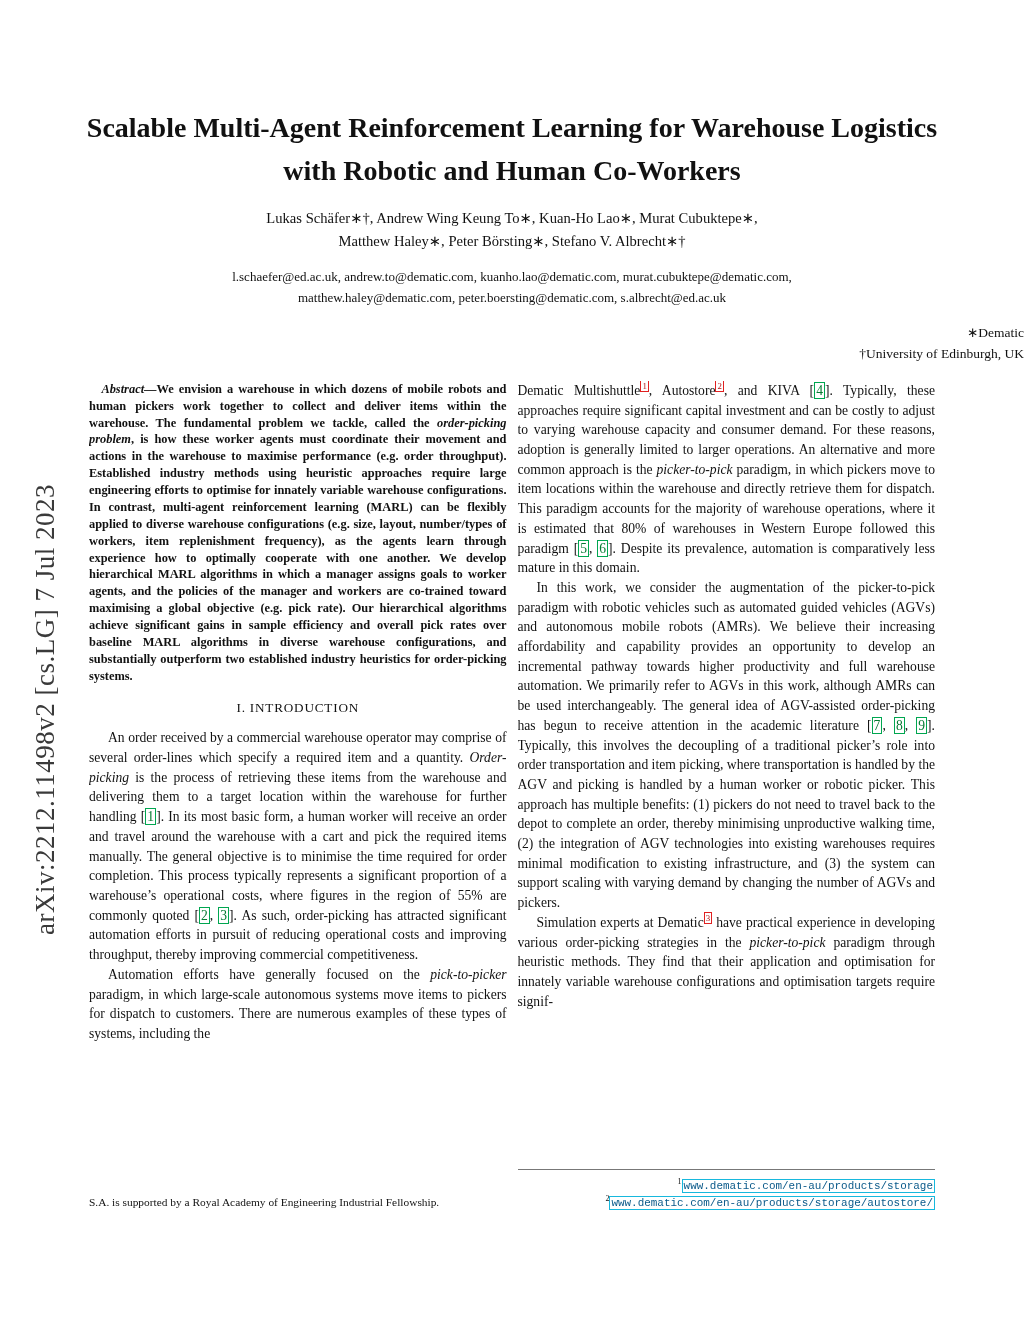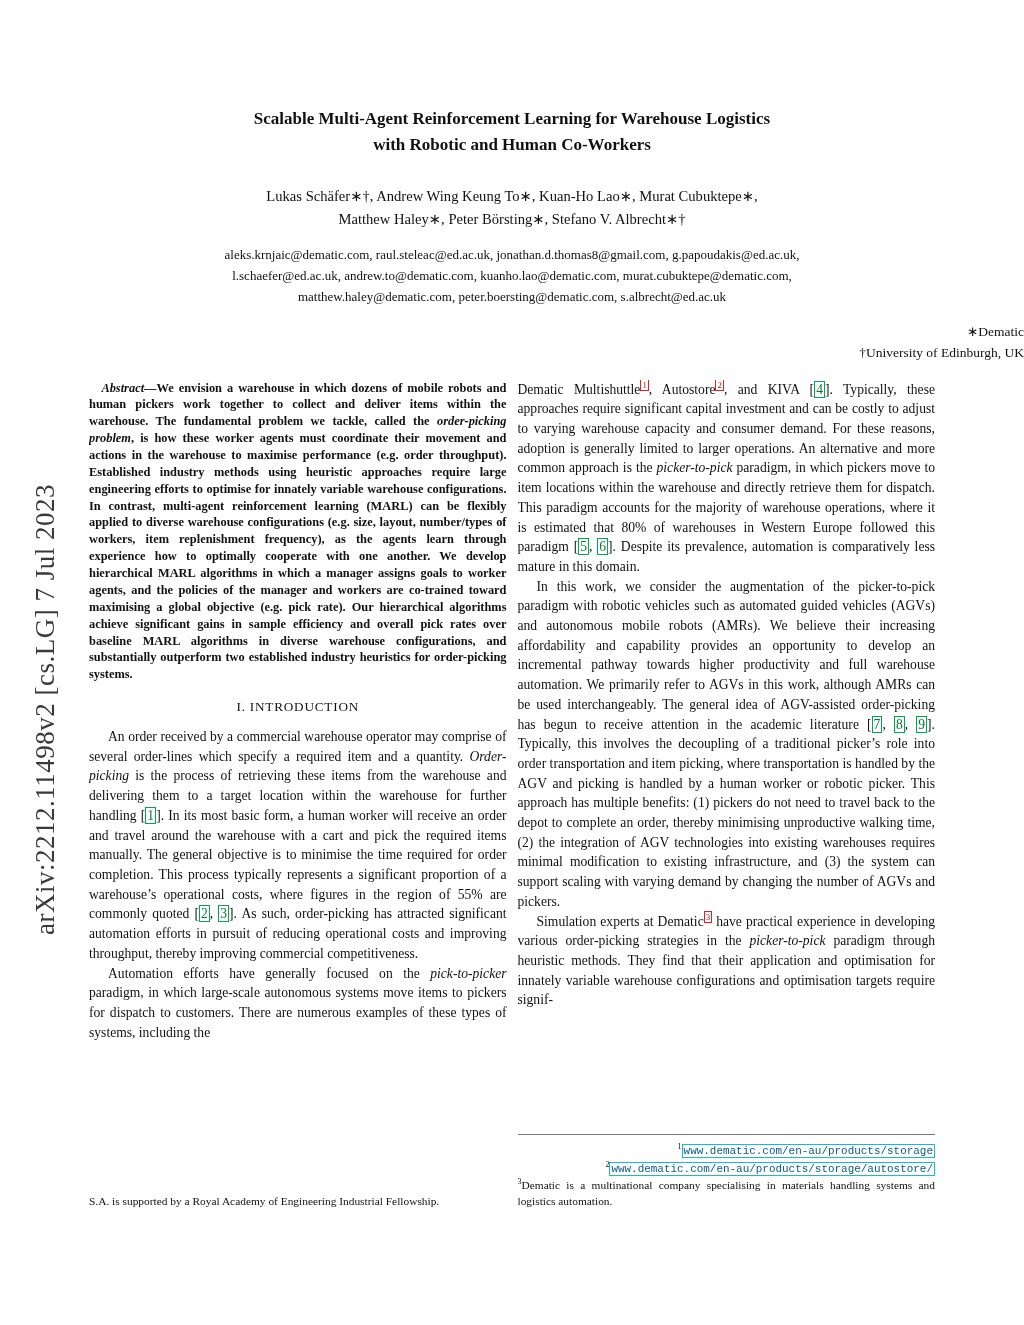--- a/index.html
+++ b/index.html
@@ -26,23 +26,23 @@
     white-space: nowrap;
     font-size: 27px;
     letter-spacing: 0.5px;
     color: #3a3a3a;
   }
   header.head {
     text-align: center;
     padding-top: 106px;
   }
   .title {
-    font-size: 17px;
+    font-size: 28px;
     font-weight: bold;
-    margin: 0 0 26px 0;
+    margin: 0 0 14px 0;
     line-height: 1.55;
   }
   .title .tline { display: block; }
   .authors {
     font-size: 14.6px;
     line-height: 1.6;
     margin: 0 0 14px 0;
   }
   .emails {
     font-size: 13px;
@@ -140,21 +140,20 @@
   <header class="head">
     <h1 class="title">
       <span class="tline">Scalable Multi-Agent Reinforcement Learning for Warehouse Logistics</span>
       <span class="tline">with Robotic and Human Co-Workers</span>
     </h1>
     <div class="authors">
       <div>Lukas Schäfer∗†, Andrew Wing Keung To∗, Kuan-Ho Lao∗, Murat Cubuktepe∗,</div>
       <div>Matthew Haley∗, Peter Börsting∗, Stefano V. Albrecht∗†</div>
     </div>
     <div class="emails">
-      <div>aleks.krnjaic@dematic.com, raul.steleac@ed.ac.uk, jonathan.d.thomas8@gmail.com, g.papoudakis@ed.ac.uk,</div>
       <div>l.schaefer@ed.ac.uk, andrew.to@dematic.com, kuanho.lao@dematic.com, murat.cubuktepe@dematic.com,</div>
       <div>matthew.haley@dematic.com, peter.boersting@dematic.com, s.albrecht@ed.ac.uk</div>
     </div>
     <div class="affils">
       <div>∗Dematic</div>
       <div>†University of Edinburgh, UK</div>
     </div>
   </header>
 
   <main class="cols">
@@ -169,18 +168,17 @@
       </div>
     </section>
 
     <section class="col">
       <p class="body"><span>Dematic Multishuttle</span><span class="seg-fnref">1</span><span>, Autostore</span><span class="seg-fnref">2</span><span>, and KIVA [</span><span class="seg-cite">4</span><span>]. Typically, these approaches require significant capital investment and can be costly to adjust to varying warehouse capacity and consumer demand. For these reasons, adoption is generally limited to larger operations. An alternative and more common approach is the </span><span class="seg-i">picker-to-pick</span><span> paradigm, in which pickers move to item locations within the warehouse and directly retrieve them for dispatch. This paradigm accounts for the majority of warehouse operations, where it is estimated that 80% of warehouses in Western Europe followed this paradigm [</span><span class="seg-cite">5</span><span>, </span><span class="seg-cite">6</span><span>]. Despite its prevalence, automation is comparatively less mature in this domain.</span></p>
       <p class="body indent"><span>In this work, we consider the augmentation of the picker-to-pick paradigm with robotic vehicles such as automated guided vehicles (AGVs) and autonomous mobile robots (AMRs). We believe their increasing affordability and capability provides an opportunity to develop an incremental pathway towards higher productivity and full warehouse automation. We primarily refer to AGVs in this work, although AMRs can be used interchangeably. The general idea of AGV-assisted order-picking has begun to receive attention in the academic literature [</span><span class="seg-cite">7</span><span>, </span><span class="seg-cite">8</span><span>, </span><span class="seg-cite">9</span><span>]. Typically, this involves the decoupling of a traditional picker’s role into order transportation and item picking, where transportation is handled by the AGV and picking is handled by a human worker or robotic picker. This approach has multiple benefits: (1) pickers do not need to travel back to the depot to complete an order, thereby minimising unproductive walking time, (2) the integration of AGV technologies into existing warehouses requires minimal modification to existing infrastructure, and (3) the system can support scaling with varying demand by changing the number of AGVs and pickers.</span></p>
       <p class="body indent"><span>Simulation experts at Dematic</span><span class="seg-fnref">3</span><span> have practical experience in developing various order-picking strategies in the </span><span class="seg-i">picker-to-pick</span><span> paradigm through heuristic methods. They find that their application and optimisation for innately variable warehouse configurations and optimisation targets require signif-</span></p>
       <div class="fnblock ruled">
         <p class="fn"><span class="seg-fnmark">1</span><span class="seg-url">www.dematic.com/en-au/products/storage</span></p>
         <p class="fn"><span class="seg-fnmark">2</span><span class="seg-url">www.dematic.com/en-au/products/storage/autostore/</span></p>
-        <p class="fn just"><span class="seg-fnmark">3</span><span>Dematic is a multinational company specialising in materials handling systems and logistics automation.</span></p>
       </div>
     </section>
 
   </main>
 </div>
 
 </body></html>

